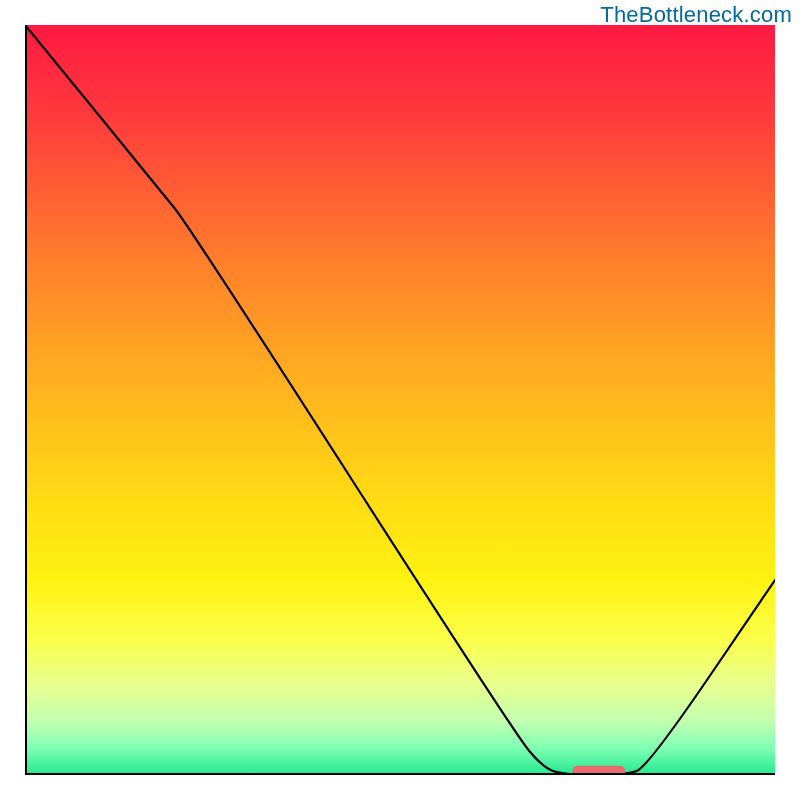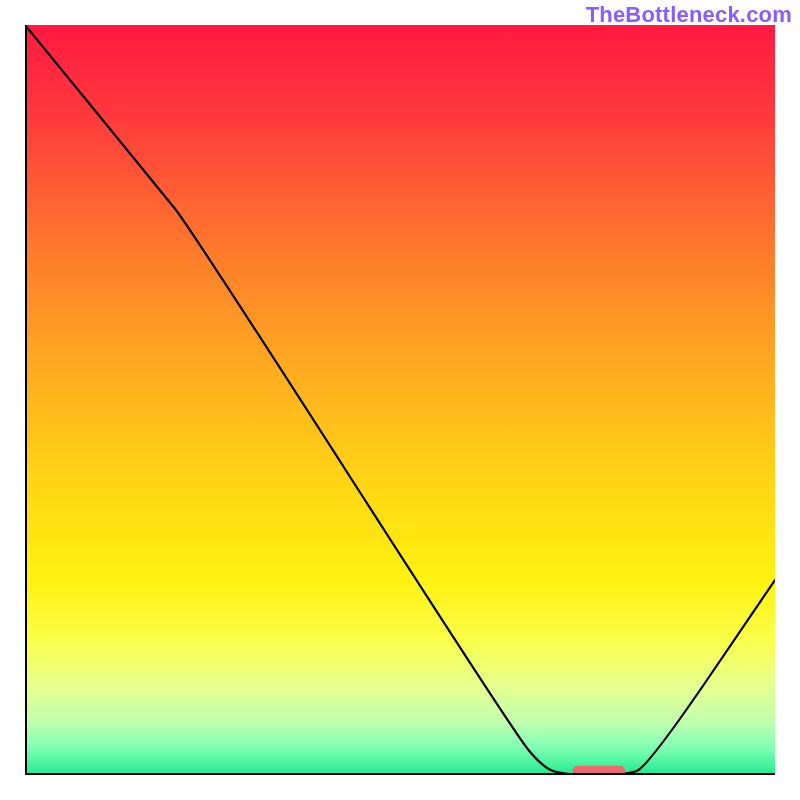--- a/index.html
+++ b/index.html
@@ -21,22 +21,22 @@
     top: 25px;
     width: 750px;
     height: 750px;
     box-sizing: border-box;
   }
   .watermark {
     position: absolute;
     top: 2px;
     right: 8px;
     font-size: 22px;
-    font-weight: 700;
-    color: #8b5cf6;
+    font-weight: 400;
+    color: #0369a1;
     letter-spacing: 0.2px;
   }
   svg {
     display: block;
   }
 </style>
 </head>
 <body>
 
 <div class="chart-container">

